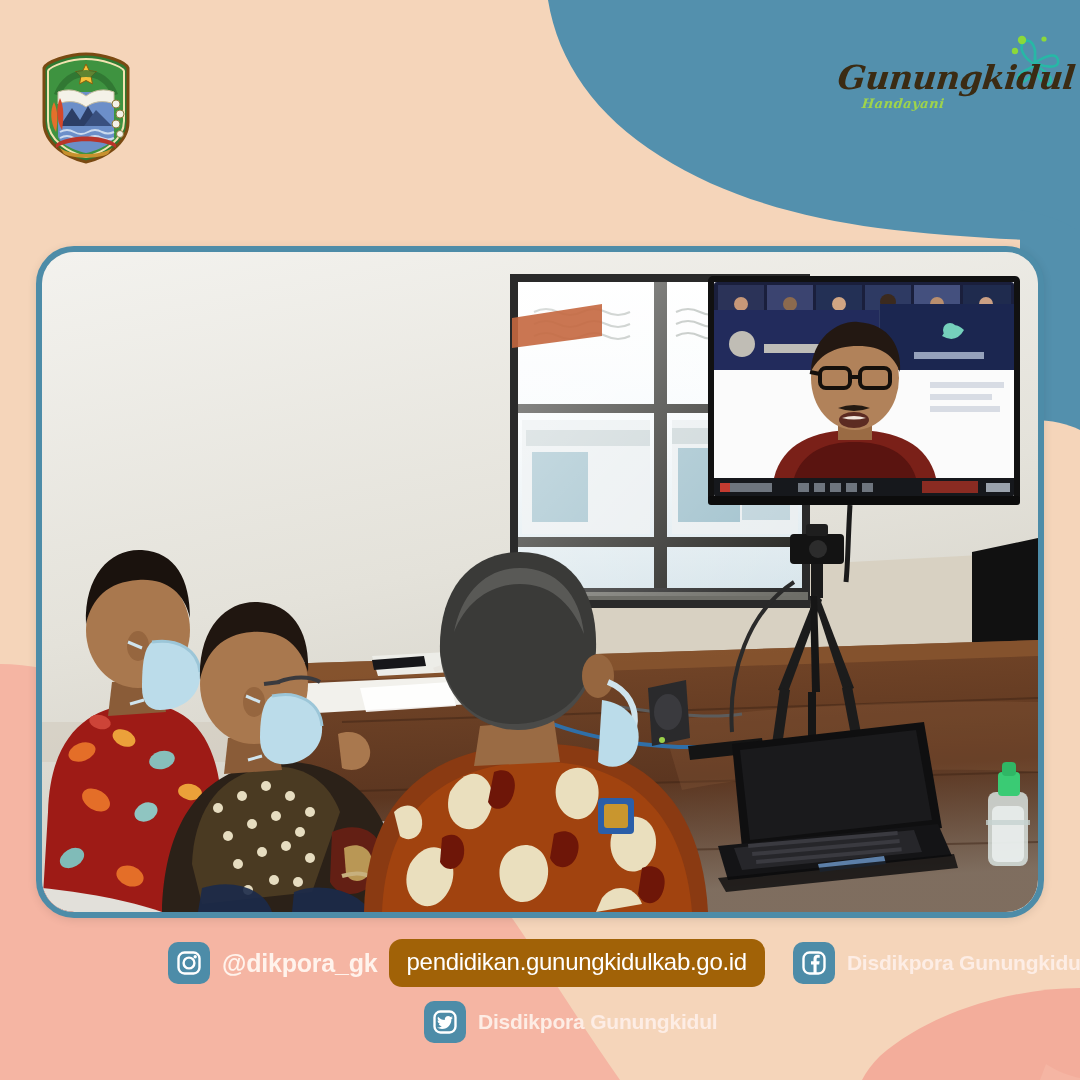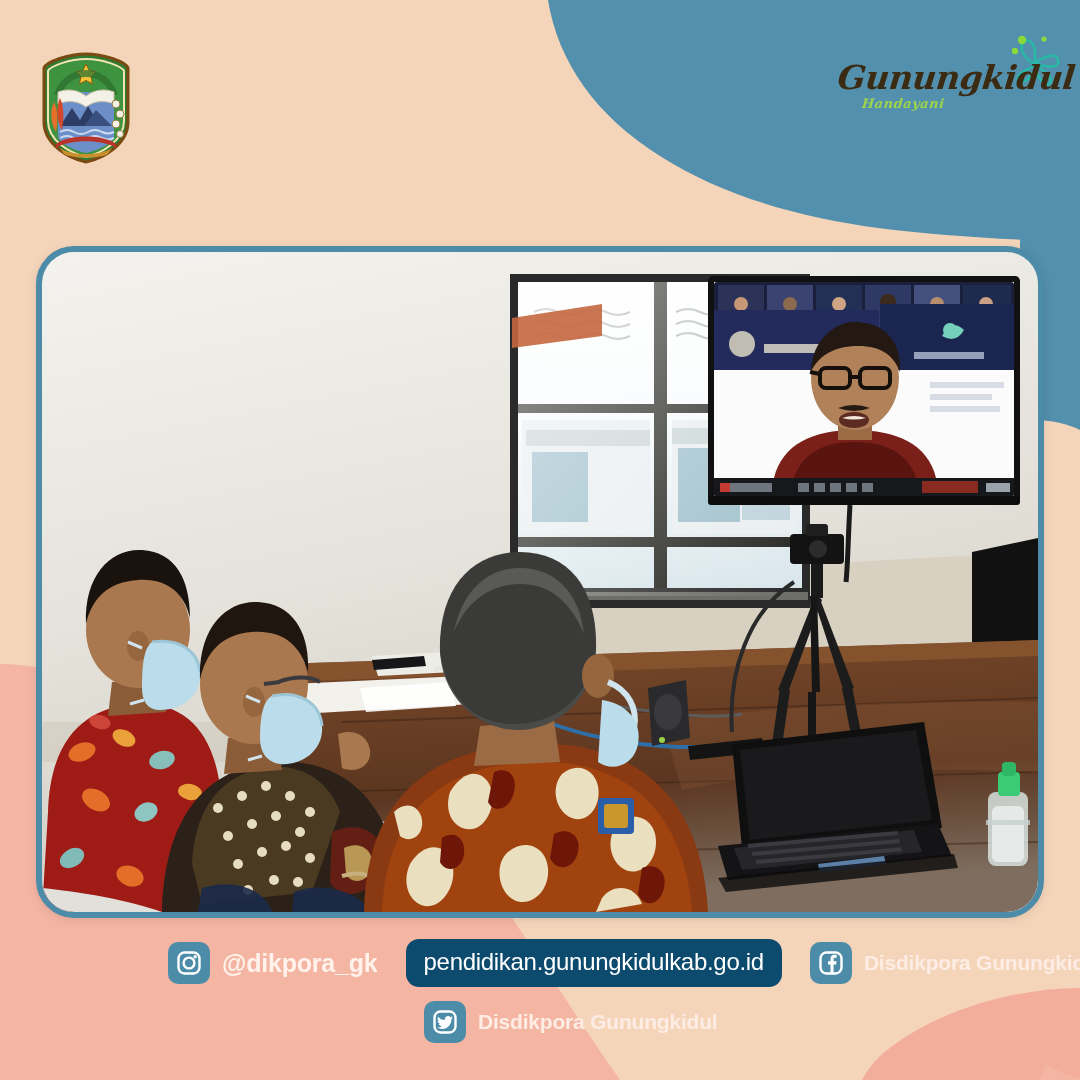--- a/index.html
+++ b/index.html
@@ -89,21 +89,21 @@
     flex:0 0 auto;
   }
   .sq-icon svg{display:block;}
   .sq-label{
     color:#FFF3EC;font-weight:bold;font-size:25px;
     margin-left:12px;white-space:nowrap;
     letter-spacing:-0.2px;
   }
   .sq-label.small{font-size:21px;color:#FDEDE5;}
   .url-pill{
-    margin-left:28px;background:#0c4a6e;border-radius:13px;
+    margin-left:11px;background:#a16207;border-radius:13px;
     padding:9px 18px 11px 18px;
     color:#FFFFFF;font-size:24px;font-weight:normal;white-space:nowrap;
     letter-spacing:-0.3px;
   }
   .gap-lg{width:28px;height:1px;flex:0 0 auto;}
 </style>
 </head>
 <body>
 
 <div class="poster">

